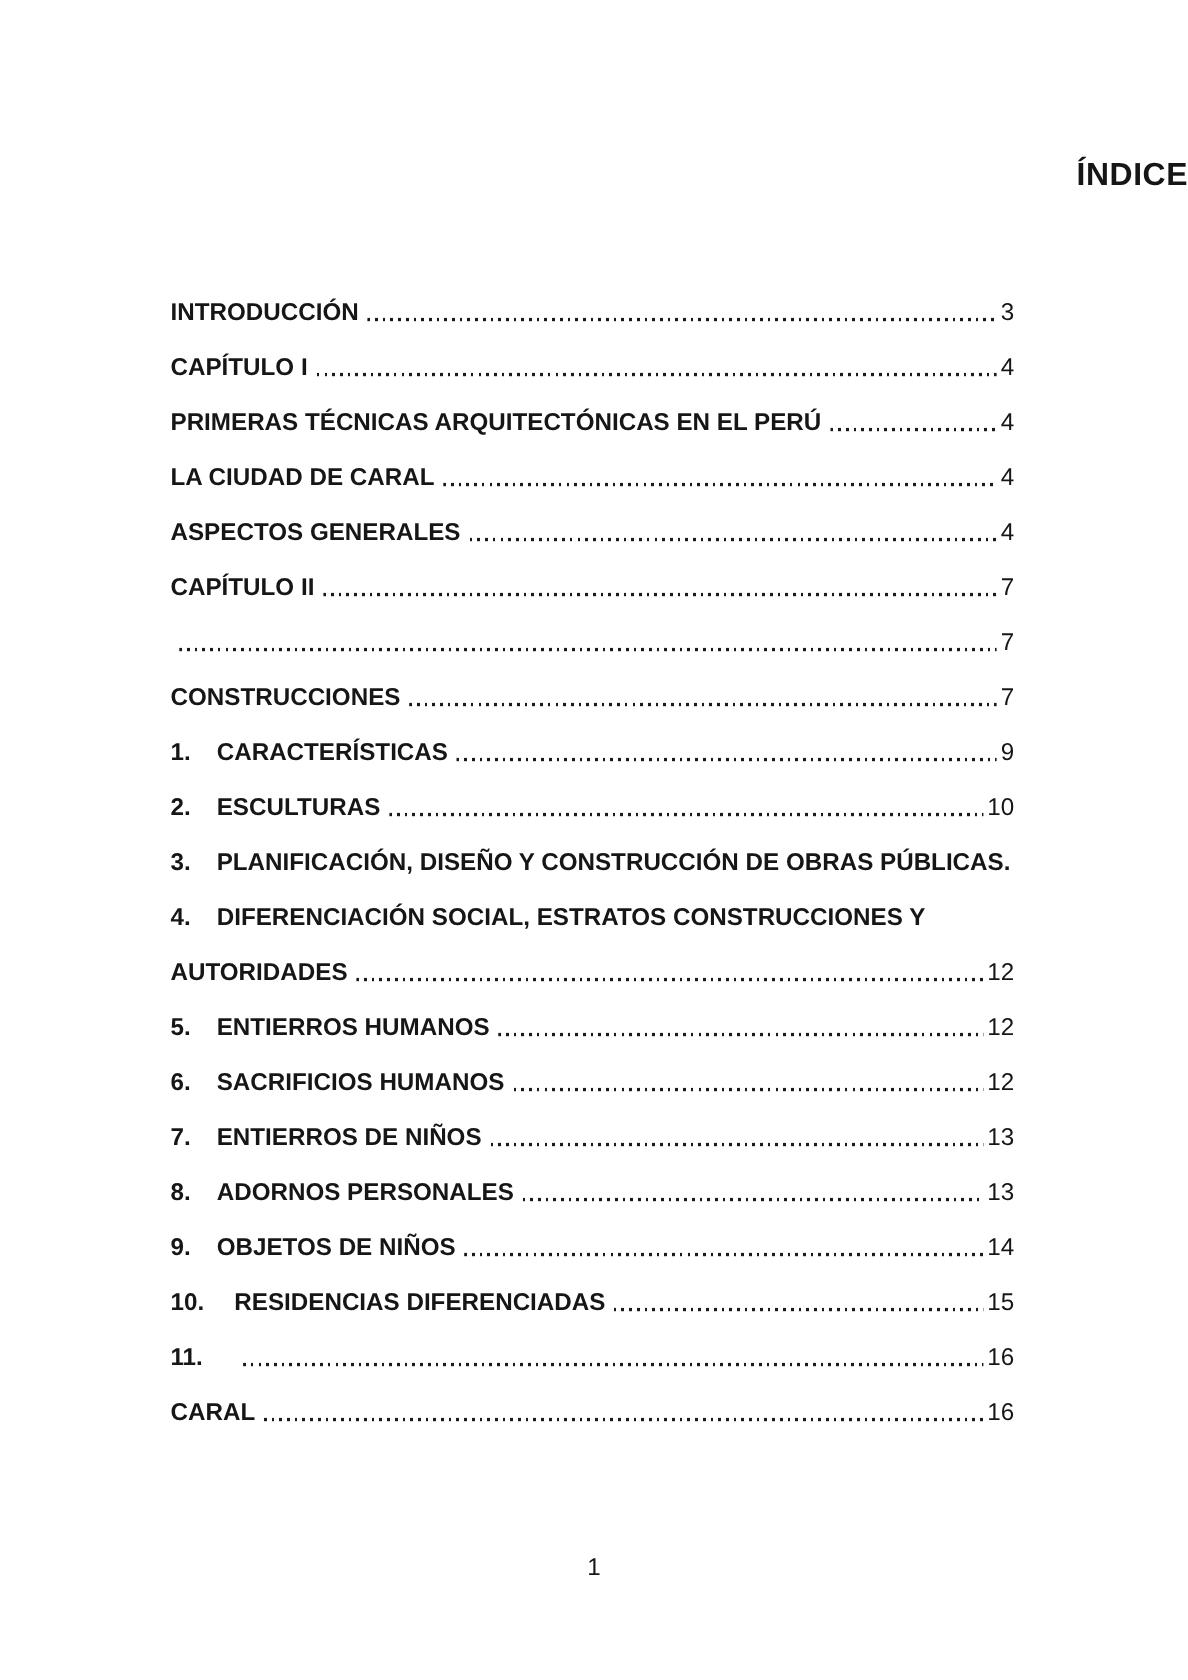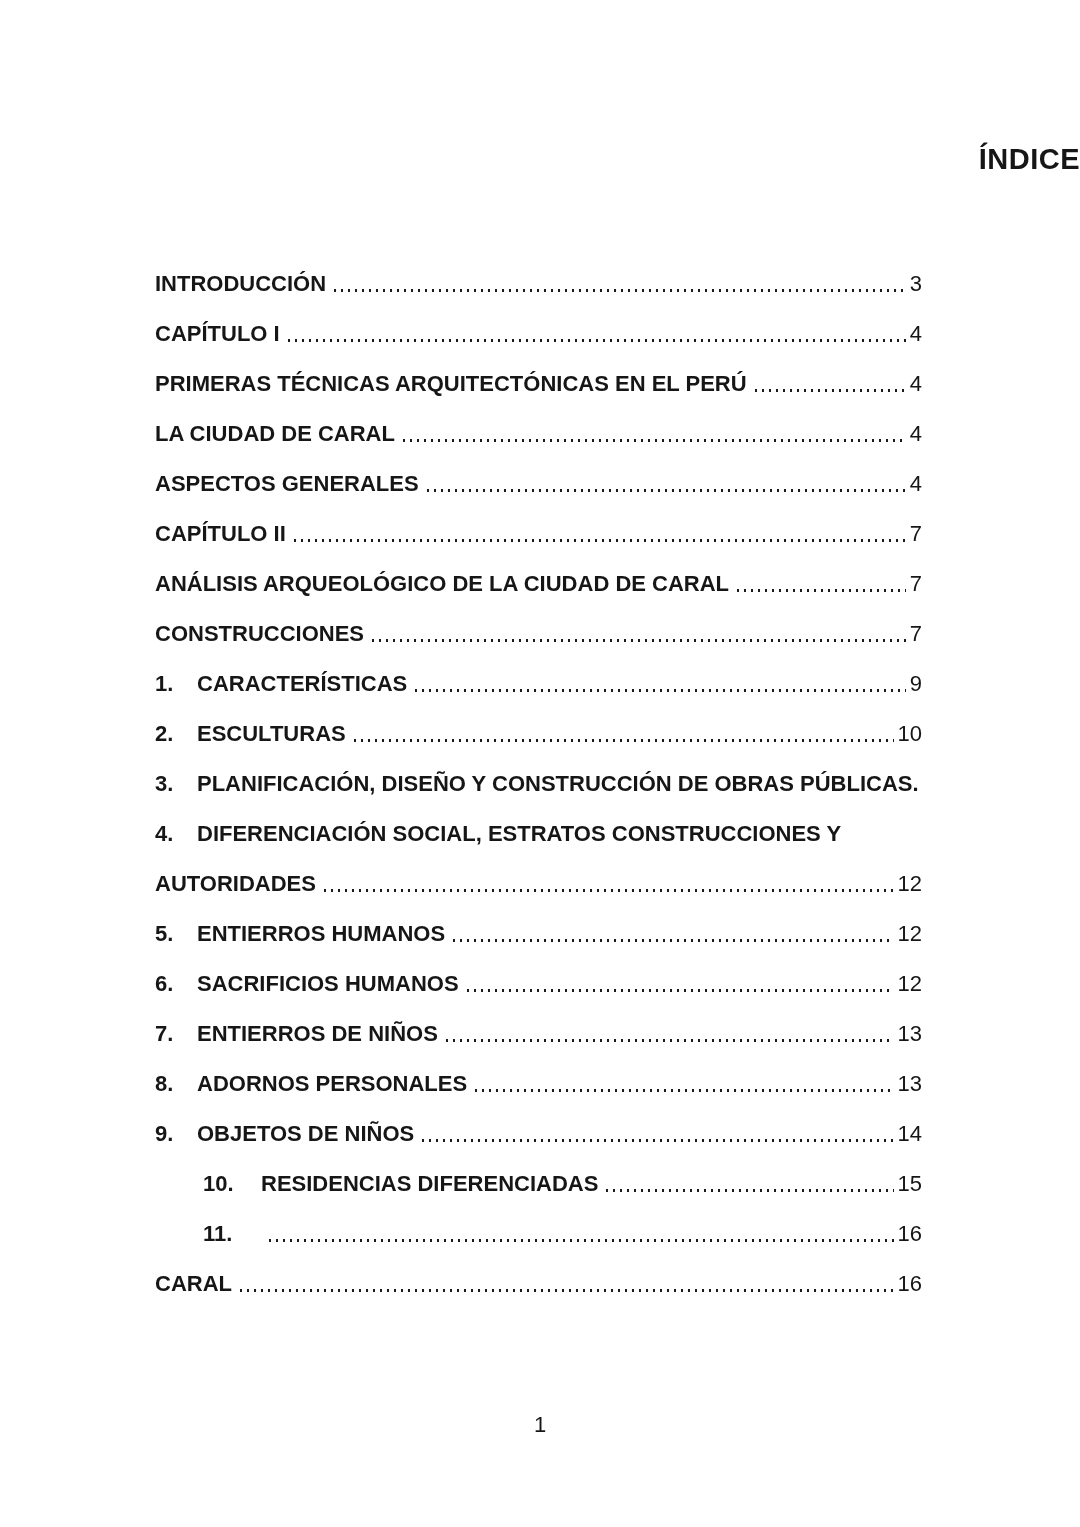--- a/index.html
+++ b/index.html
@@ -42,21 +42,20 @@
     line-height: 1;
     white-space: nowrap;
   }
   .num {
     font-weight: bold;
     flex: 0 0 auto;
     width: 42px;
   }
   .num.wide {
     width: 58px;
-    margin-left: 48px;
   }
   .lbl {
     font-weight: bold;
     flex: 0 0 auto;
   }
   .dots {
     flex: 1 1 auto;
     min-width: 12px;
     height: 3px;
     margin: 0 4px 3px 8px;
@@ -124,21 +123,20 @@
       <span class="pg">4</span>
     </div>
 
     <div class="row">
       <span class="lbl">CAPÍTULO II</span>
       <span class="dots"></span>
       <span class="pg">7</span>
     </div>
 
     <div class="row">
-      <span class="lbl">ANÁLISIS ARQUEOLÓGICO DE LA CIUDAD DE CARAL</span>
       <span class="dots"></span>
       <span class="pg">7</span>
     </div>
 
     <div class="row">
       <span class="lbl">CONSTRUCCIONES</span>
       <span class="dots"></span>
       <span class="pg">7</span>
     </div>
 

